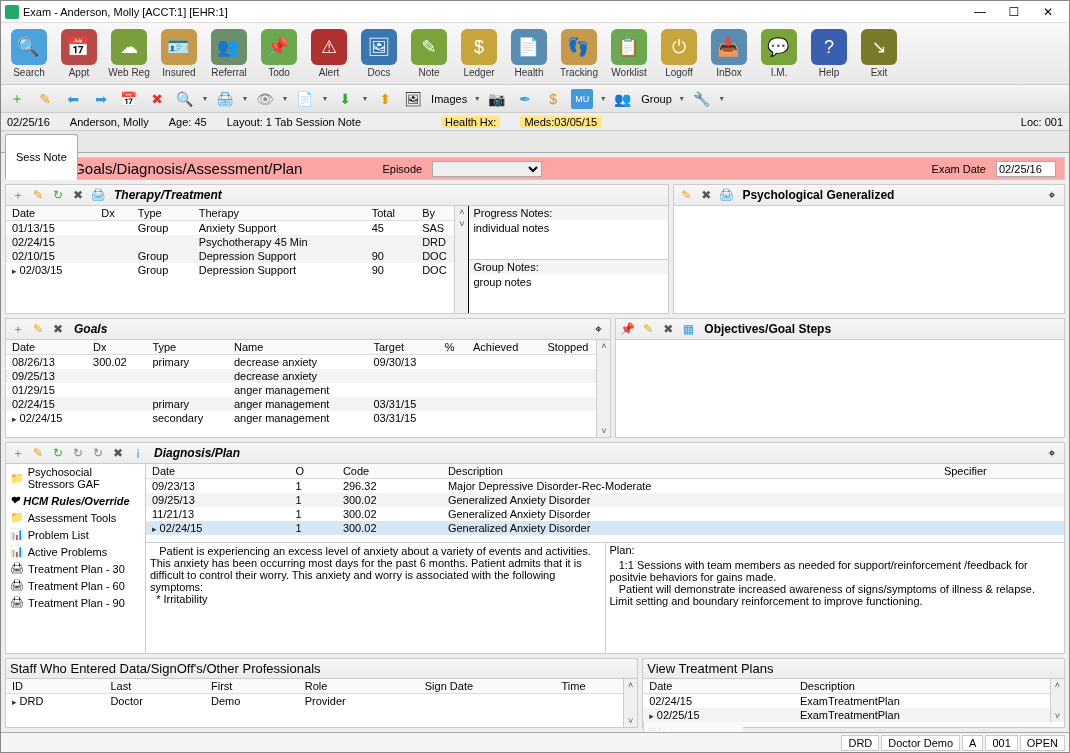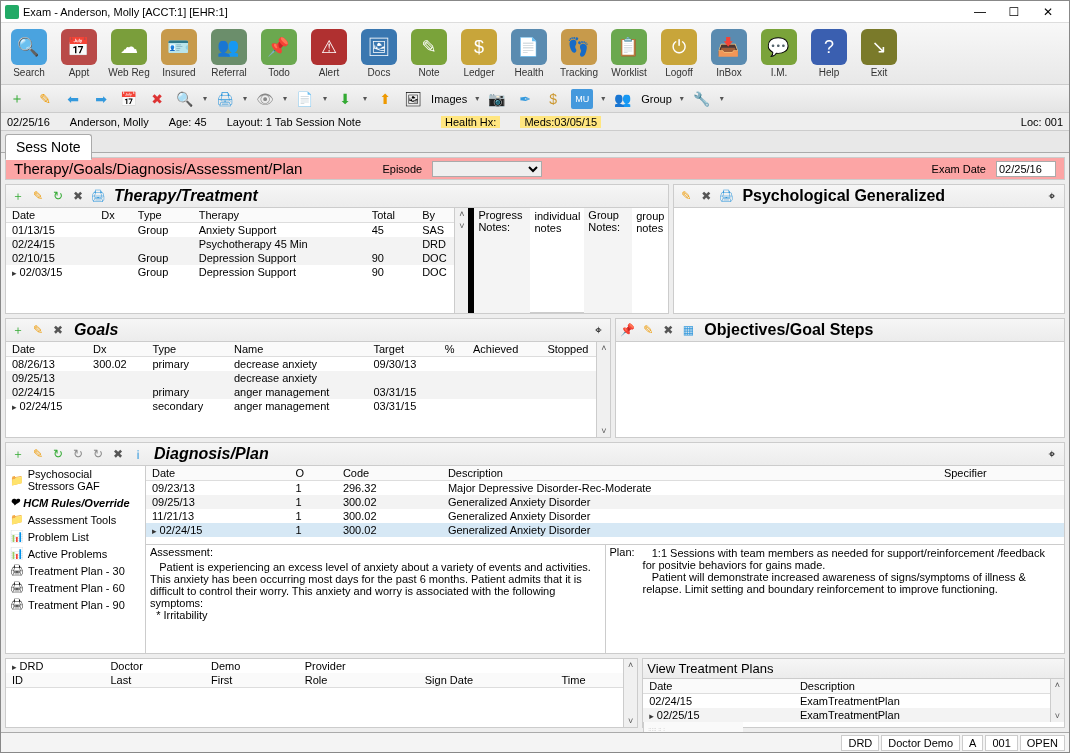--- a/index.html
+++ b/index.html
@@ -11,27 +11,27 @@
 .toolbar1 { height: 62px; background: linear-gradient(#f8f8f8,#e8e8e8); display: flex; align-items: center; padding: 2px 4px; gap: 2px; border-bottom: 1px solid #ccc; }
 .tbtn { width: 48px; height: 56px; display: flex; flex-direction: column; align-items: center; justify-content: center; cursor: pointer; }
 .tbtn .bigico { width: 36px; height: 36px; border-radius: 6px; display: flex; align-items: center; justify-content: center; color: #fff; font-size: 18px; margin-bottom: 2px; }
 .tbtn .lbl { font-size: 10px; color: #333; }
 .toolbar2 { height: 28px; background: linear-gradient(#f4f4f4,#e4e4e4); display: flex; align-items: center; padding: 0 6px; gap: 8px; border-bottom: 1px solid #ccc; }
 .smico { width: 20px; height: 20px; display: flex; align-items: center; justify-content: center; font-size: 14px; cursor: pointer; }
 .dd { font-size: 8px; color: #555; cursor: pointer; }
 .infobar { height: 18px; background: #eee; display: flex; align-items: center; padding: 0 6px; font-size: 11px; gap: 20px; border-bottom: 1px solid #ccc; }
 .infobar .hl { background: #ffe680; padding: 0 4px; }
 .tabstrip { height: 22px; background: #e8e8e8; padding: 2px 4px 0; border-bottom: 1px solid #aaa; }
-.tab { display: inline-block; padding: 4px 10px; background: #fff; border: 1px solid #aaa; border-bottom: 1px solid #fff; border-radius: 3px 3px 0 0; font-size: 14px; position: relative; top: 1px; }
+.tab { display: inline-block; padding: 16px 10px; background: #fff; border: 1px solid #aaa; border-bottom: 1px solid #fff; border-radius: 3px 3px 0 0; font-size: 11px; position: relative; top: 1px; }
 .main { flex: 1; display: flex; flex-direction: column; padding: 4px; gap: 4px; background: #eee; overflow: hidden; }
 .hdr-row { display: flex; align-items: center; padding: 2px 8px; background: #fca5a5; border: 1px solid #ccc; gap: 10px; }
 .hdr-row h2 { font-size: 15px; font-weight: normal; }
 .panel { background: #fff; border: 1px solid #ccc; display: flex; flex-direction: column; }
 .panel-hdr { background: linear-gradient(#f6f6f6,#ececec); padding: 2px 4px; display: flex; align-items: center; gap: 4px; border-bottom: 1px solid #ccc; }
-.panel-hdr .ptitle { font-style: italic; font-weight: bold; font-size: 16px; margin-left: 4px; }
+.panel-hdr .ptitle { font-style: italic; font-weight: bold; font-size: 12px; margin-left: 4px; }
 .ico-sm { width: 16px; height: 16px; display: flex; align-items: center; justify-content: center; font-size: 12px; cursor: pointer; }
 .row2 { display: flex; gap: 4px; }
 .tbl { width: 100%; border-collapse: collapse; font-size: 11px; }
 .tbl th { text-align: left; font-weight: normal; padding: 1px 6px; border-bottom: 1px solid #ddd; background: #fafafa; }
 .tbl td { padding: 1px 6px; }
 .tbl tr.alt { background: #f3f3f3; }
 .tbl tr.sel { background: #d6e8f5; }
 .tbl-body { flex:1; overflow: hidden; position: relative; }
 .scroll-ind { position: absolute; right: 0; top:0; bottom:0; width: 14px; background: #f0f0f0; border-left:1px solid #ccc; }
 .scroll-ind .ar { height: 12px; display:flex; align-items:center; justify-content:center; font-size:9px; color:#555; }
@@ -248,21 +248,21 @@
                   <td>DOC</td>
                 </tr>
               </tbody>
             </table>
           <div class="scroll-ind">
               <div class="ar">˄</div>
               <div style="flex:1"></div>
               <div class="ar">˅</div>
             </div>
         </div>
-        <div style="width:200px;border-left:6px solid #000000;display:flex;flex-direction:row">
+        <div style="width:200px;border-left:1px solid #000000;display:flex;flex-direction:column">
           <div class="label" style="padding:1px 4px;background:#f4f4f4">Progress Notes:</div>
           <div class="notes-area" style="border-bottom:1px solid #ccc">individual notes</div>
           <div class="label" style="padding:1px 4px;background:#f4f4f4">Group Notes:</div>
           <div class="notes-area">group notes</div>
         </div>
       </div>
     </div>
     <div class="panel" style="flex:1">
       <div class="panel-hdr">
         <span class="ico-sm" style="color:#e90">✎</span>
@@ -311,20 +311,30 @@
               <tr class="alt">
                 <td>09/25/13</td>
                 <td></td>
                 <td></td>
                 <td>decrease anxiety</td>
                 <td></td>
                 <td></td>
                 <td></td>
                 <td></td>
               </tr>
+              <tr>
+                <td>01/29/15</td>
+                <td></td>
+                <td></td>
+                <td>anger management</td>
+                <td></td>
+                <td></td>
+                <td></td>
+                <td></td>
+              </tr>
               <tr class="alt">
                 <td>02/24/15</td>
                 <td></td>
                 <td>primary</td>
                 <td>anger management</td>
                 <td>03/31/15</td>
                 <td></td>
                 <td></td>
                 <td></td>
               </tr>
@@ -442,55 +452,57 @@
                   <td>1</td>
                   <td>300.02</td>
                   <td>Generalized Anxiety Disorder</td>
                   <td></td>
                 </tr>
               </tbody>
             </table>
         </div>
         <div style="display:flex;flex:1;border-top:1px solid #ccc">
           <div style="flex:1;border-right:1px solid #ccc;display:flex;flex-direction:column">
-            <div class="label" style="padding:1px 4px">Assessment:</div>
             <div class="textbox" style="white-space:pre-wrap;flex:1;overflow:hidden">   Patient is experiencing an excess level of anxiety about a variety of events and activities. This anxiety has been occurring most days for the past 6 months. Patient admits that it is difficult to control their worry. This anxiety and worry is associated with the following symptoms:
   * Irritability</div>
           </div>
-          <div style="flex:1;display:flex;flex-direction:row">
+          <div style="flex:1;display:flex;flex-direction:column">
             <div class="label" style="padding:1px 4px">Plan:</div>
             <div class="textbox" style="white-space:pre-wrap;flex:1;overflow:hidden">   1:1 Sessions with team members as needed for support/reinforcement /feedback for positvie behaviors for gains made.
    Patient will demonstrate increased awareness of signs/symptoms of illness &amp; relapse. Limit setting and boundary reinforcement to improve functioning.</div>
           </div>
         </div>
       </div>
     </div>
   </div>
 
   <div class="row2" style="height:70px">
     <div class="panel" style="flex:1.5">
+      <div class="panel-hdr">
+          <span style="font-size:13px">Staff Who Entered Data/SignOff's/Other Professionals</span>
+        </div>
       <div class="tbl-body" style="position:relative">
         <table class="tbl" id="staff-tbl">
             <tbody>
-              <tr>
-                <td><span class="caret">▸</span> DRD</td>
-                <td>Doctor</td>
-                <td>Demo</td>
-                <td>Provider</td>
-                <td></td>
-                <td></td>
-              </tr>
               <tr>
                 <th>ID</th>
                 <th>Last</th>
                 <th>First</th>
                 <th>Role</th>
                 <th>Sign Date</th>
                 <th>Time</th>
               </tr>
+              <tr>
+                <td><span class="caret">▸</span> DRD</td>
+                <td>Doctor</td>
+                <td>Demo</td>
+                <td>Provider</td>
+                <td></td>
+                <td></td>
+              </tr>
             </tbody>
           </table>
         <div class="scroll-ind">
             <div class="ar">˄</div>
             <div class="ar" style="position:absolute;bottom:0;width:100%">˅</div>
           </div>
       </div>
     </div>
     <div class="panel" style="flex:1;flex-direction:column">
       <div style="flex:1;display:flex;flex-direction:column">

